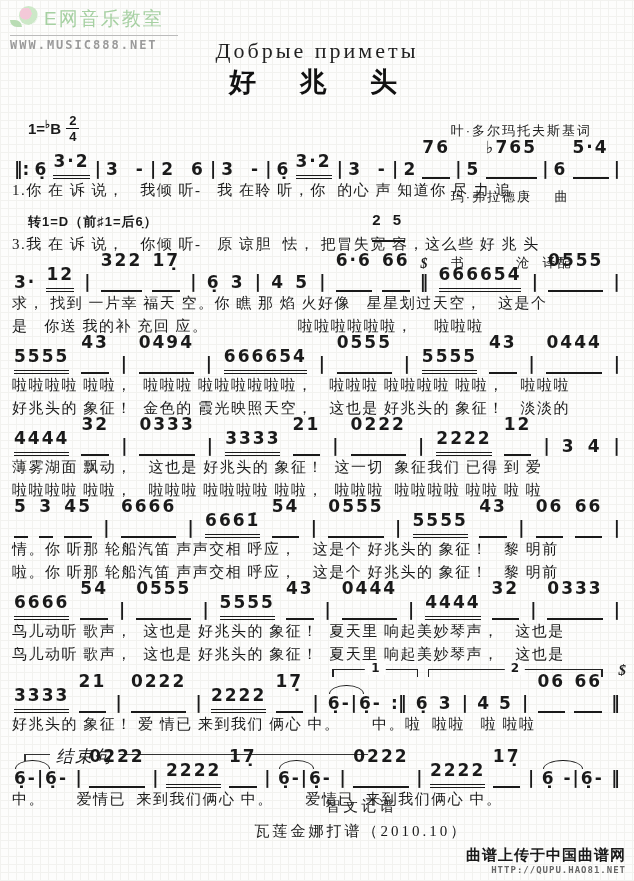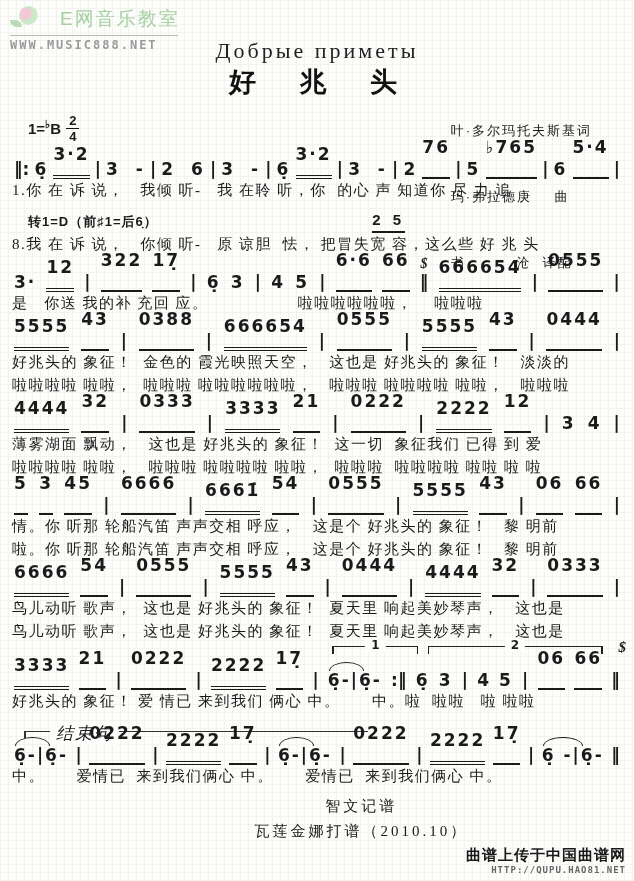--- a/index.html
+++ b/index.html
@@ -8,21 +8,21 @@
     position:relative;width:634px;height:881px;margin:0 auto;background:#fdfdfc;
     background-image:
       repeating-linear-gradient(0deg,#f2f2ef 0,#f2f2ef 1px,transparent 1px,transparent 8px),
       repeating-linear-gradient(90deg,#f2f2ef 0,#f2f2ef 1px,transparent 1px,transparent 8px);
     border-right:1px solid #cfcfcf;border-bottom:1px solid #cfcfcf;
     overflow:hidden;color:#1a1a1a;
   }
   
   .header{position:relative;height:152px;}
   .logo{position:absolute;left:10px;top:6px;width:180px;}
-  .logo-row{display:flex;align-items:flex-end;gap:20px;}
+  .logo-row{display:flex;align-items:flex-end;gap:4px;}
   .flower{position:relative;width:30px;height:26px;flex:0 0 auto;}
   .flower .leaf{position:absolute;left:0;top:14px;width:12px;height:7px;background:#b9dcb4;border-radius:0 8px 0 8px;}
   .flower .bloom{position:absolute;left:9px;top:0;width:19px;height:19px;border-radius:50%;
     background:radial-gradient(circle at 35% 40%, #f3c9d8 0 35%, #cde8c8 36% 70%, #e8f3e6 71%);}
   .brand{font-size:19px;letter-spacing:2px;color:#a6d0a2;white-space:nowrap;}
   .logo-line{margin-top:3px;border-top:1px solid #bbb;width:168px;}
   .logo-url{margin-top:2px;font-size:12px;letter-spacing:2px;color:#9a9a9a;font-weight:bold;font-family:"DejaVu Sans Mono",monospace;}
   .title-ru{position:absolute;left:0;right:0;top:38px;text-align:center;
     font-family:"Liberation Serif",serif;font-size:22px;letter-spacing:3px;color:#222;}
   .title-cn{position:absolute;left:0;right:8px;top:64px;text-align:center;
@@ -33,34 +33,34 @@
   .frac{display:inline-flex;flex-direction:column;align-items:center;line-height:1;font-size:13px;margin-left:5px;}
   .frac .num{border-bottom:1.5px solid #111;padding:0 3px 1px;}
   .frac .den{padding-top:1px;}
   
   .score{position:relative;padding:0 10px;}
   .system{margin-bottom:9px;}
   .notation{position:relative;display:flex;justify-content:space-between;align-items:flex-end;
     height:27px;font-size:17px;font-weight:bold;font-family:"DejaVu Sans",sans-serif;padding:0 4px;}
   .tok{white-space:pre;letter-spacing:2px;line-height:1.1;}
   .u1{border-bottom:2px solid #1a1a1a;padding-bottom:20px;}
-  .u2{border-bottom:4px double #1a1a1a;padding-bottom:11px;}
+  .u2{border-bottom:4px double #1a1a1a;padding-bottom:4px;}
   .bar{letter-spacing:0;}
   .slur{position:relative;}
   .slur::before{content:"";position:absolute;left:1px;right:34%;top:-9px;height:8px;
     border:1.5px solid #1a1a1a;border-bottom:none;border-radius:100% 100% 0 0/200% 200% 0 0;}
   .tok .segno-up{position:absolute;top:-17px;left:50%;transform:translateX(-50%);
     font-family:"Liberation Serif",serif;font-style:italic;font-size:14px;}
   .lyric{font-size:15px;line-height:23px;letter-spacing:1.5px;white-space:pre;padding:0 2px;
     font-family:"Liberation Serif",serif;}
   
   .anno-row{position:relative;height:22px;}
   .modulation{position:absolute;left:18px;top:2px;font-size:13px;font-weight:bold;letter-spacing:1px;text-align:right;}
   .pickup{position:absolute;left:59%;top:0;font-size:15px;font-weight:bold;letter-spacing:4px;
-    border-bottom:2px solid #1a1a1a;padding-bottom:3px;}
+    border-bottom:2px solid #1a1a1a;padding-bottom:12px;}
   
   .volta-sys .notation{margin-top:20px;}
   .volta{position:absolute;top:-17px;height:11px;border-top:1.5px solid #222;}
   .volta::before,.volta::after{content:"";position:absolute;top:-1px;width:1.5px;height:8px;background:#222;}
   .volta::before{left:0;} .volta::after{right:0;}
   .volta .vlabel{position:absolute;left:50%;top:-9px;transform:translateX(-50%);
     font-size:12px;font-weight:bold;background:#fdfdfc;padding:0 6px;}
   .volta1{left:52.5%;width:14%;}
   .volta2{left:68%;width:28.5%;}
   .segno-end{position:absolute;right:-2px;top:-24px;font-family:"Liberation Serif",serif;
@@ -143,21 +143,21 @@
           <span class="tok u1">5·4</span>
           <span class="tok bar">|</span>
         </div>
         <div class="lyric">1.你 在 诉 说，   我倾 听-   我 在聆 听，你  的心 声 知道你 尽 力 追</div>
       </div>
       <div class="anno-row">
         <span class="modulation">转1=D（前♯1=后6̣）</span>
         <span class="pickup">2 5</span>
       </div>
       <div class="system">
-        <div class="lyric">8.我 在 诉 说，   你倾 听-   原 谅胆  怯， 把冒失宽 容，这么些 好 兆 头</div>
+        <div class="lyric">3.我 在 诉 说，   你倾 听-   原 谅胆  怯， 把冒失宽 容，这么些 好 兆 头</div>
       </div>
       <div class="system">
         <div class="notation">
           <span class="tok">3·</span>
           <span class="tok u2">12</span>
           <span class="tok bar">|</span>
           <span class="tok u1">322</span>
           <span class="tok u1">17̣</span>
           <span class="tok bar">|</span>
           <span class="tok">6̣</span>
@@ -167,41 +167,42 @@
           <span class="tok">5</span>
           <span class="tok bar">|</span>
           <span class="tok u1">6·6</span>
           <span class="tok u1">66</span>
           <span class="tok bar" style="position: relative;">‖<span class="segno-up">$</span></span>
           <span class="tok u2">666654</span>
           <span class="tok bar">|</span>
           <span class="tok u1">0555</span>
           <span class="tok bar">|</span>
         </div>
+        <div class="lyric">求， 找到 一片幸 福天 空。你 瞧 那 焰 火好像   星星划过天空，   这是个</div>
         <div class="lyric">是   你送 我的补 充回 应。                 啦啦啦啦啦啦，    啦啦啦</div>
       </div>
       <div class="system">
         <div class="notation">
           <span class="tok u2">5555</span>
           <span class="tok u1">43</span>
           <span class="tok bar">|</span>
-          <span class="tok u1">0388</span>
+          <span class="tok u1">0494</span>
           <span class="tok bar">|</span>
           <span class="tok u2">666654</span>
           <span class="tok bar">|</span>
           <span class="tok u1">0555</span>
           <span class="tok bar">|</span>
           <span class="tok u2">5555</span>
           <span class="tok u1">43</span>
           <span class="tok bar">|</span>
           <span class="tok u1">0444</span>
           <span class="tok bar">|</span>
         </div>
+        <div class="lyric">啦啦啦啦 啦啦，  啦啦啦 啦啦啦啦啦啦，   啦啦啦 啦啦啦啦 啦啦，   啦啦啦</div>
         <div class="lyric">好兆头的 象征！  金色的 霞光映照天空，   这也是 好兆头的 象征！   淡淡的</div>
-        <div class="lyric">啦啦啦啦 啦啦，  啦啦啦 啦啦啦啦啦啦，   啦啦啦 啦啦啦啦 啦啦，   啦啦啦</div>
       </div>
       <div class="system">
         <div class="notation">
           <span class="tok u2">4444</span>
           <span class="tok u1">32</span>
           <span class="tok bar">|</span>
           <span class="tok u1">0333</span>
           <span class="tok bar">|</span>
           <span class="tok u2">3333</span>
           <span class="tok u1">21</span>

